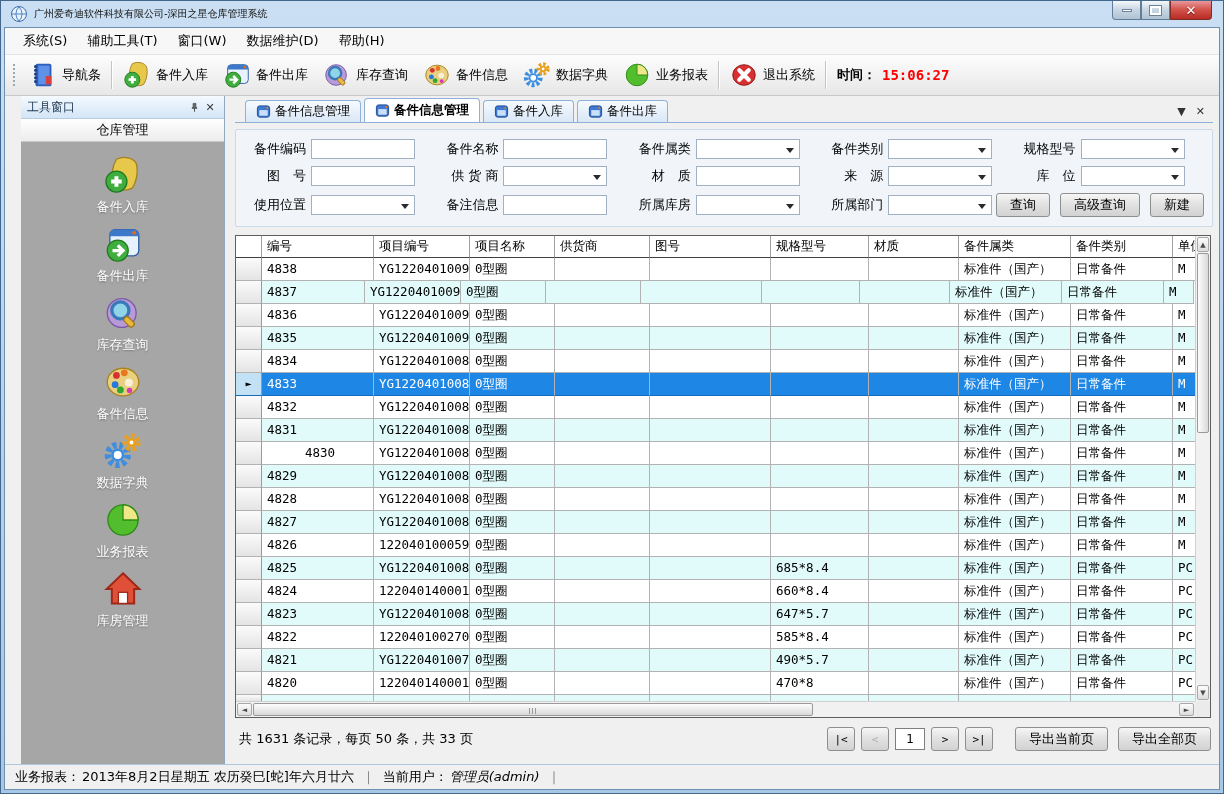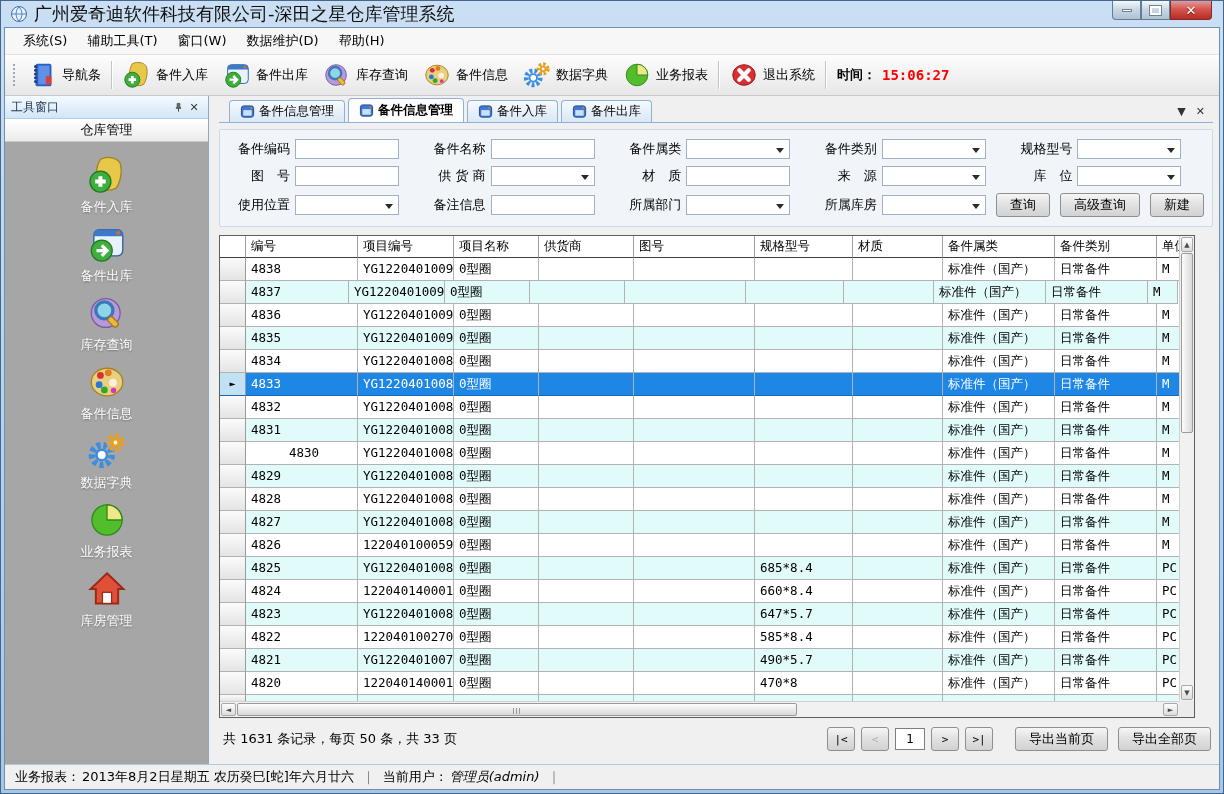--- a/index.html
+++ b/index.html
@@ -1,20 +1,20 @@
 <!DOCTYPE html>
 <html><head>
 <meta charset="utf-8">
 <style>
   html,body{margin:0;padding:0;}
   body{width:1224px;height:794px;position:relative;font-family:"DejaVu Sans","Liberation Sans",sans-serif;font-size:13px;color:#000;overflow:hidden;}
   .win{position:absolute;inset:0;display:flex;flex-direction:column;background:linear-gradient(#CADFF3,#A7C7E7);border:1px solid #44688C;box-sizing:border-box;padding:0 3px 3px;}
   .titlebar{height:26px;display:flex;align-items:center;padding:0 6px;position:relative;}
   .app-icon{width:18px;height:18px;margin-right:6px;flex:none;}
-  .title-text{font-size:18px;color:#111;white-space:nowrap;}
+  .title-text{font-size:10px;color:#111;white-space:nowrap;}
   .winbtns{position:absolute;top:-0px;right:8px;display:flex;}
   .wbtn{width:29px;height:19px;display:flex;align-items:center;justify-content:center;border:1px solid #5E7E9C;border-top:none;background:linear-gradient(#F4F8FB,#CBD8E4 45%,#AFC2D2);box-sizing:border-box;}
   .wbtn.min{border-radius:0 0 0 4px;}
   .wbtn.close{width:42px;background:linear-gradient(#E9989B,#D4564F 45%,#B92B23);border-radius:0 0 4px 0;border-color:#7E2E28;}
   .glyph-min{width:10px;height:3px;background:#fff;border:1px solid #6E8299;box-sizing:border-box;}
   .glyph-max{width:11px;height:9px;border:2px solid #fff;box-shadow:0 0 0 1px #6E8299;box-sizing:border-box;background:transparent;}
   .glyph-close{color:#fff;font-weight:bold;font-size:13px;text-shadow:0 1px 1px #5E1A14;}
   .winbody{flex:1;border:1px solid #6E90B0;background:#F0F0F0;display:flex;flex-direction:column;min-height:0;}
   
   .menubar{height:26px;background:#F7F7F7;border-bottom:1px solid #E2E2E2;display:flex;align-items:center;padding-left:8px;}
@@ -22,21 +22,21 @@
   
   .toolbar{height:40px;background:linear-gradient(#FDFDFD,#E7E7E7);border-bottom:1px solid #C9C9C9;display:flex;align-items:center;padding:0 6px;}
   .tb-grip{width:6px;height:26px;margin:0 4px 0 0;background-image:radial-gradient(circle,#9AA8B8 1px,transparent 1.2px);background-size:4px 4px;background-position:1px 1px;}
   .tb-btn{display:flex;align-items:center;gap:4px;padding:2px 7px;white-space:nowrap;}
   .tb-icon{width:30px;height:30px;flex:none;}
   .tb-icon svg{width:100%;height:100%;}
   .tb-sep{width:1px;height:28px;background:#C4C4C4;margin:0 3px;box-shadow:1px 0 0 #fff;}
   .tb-time{display:flex;align-items:center;gap:6px;padding:0 8px;font-weight:bold;}
   .tb-time-value{color:#FF0000;font-family:"DejaVu Sans Mono","Liberation Mono",monospace;font-size:14px;}
   
-  .main{flex:1;display:flex;min-height:0;}
+  .main{flex:1;display:flex;min-height:0;padding-left:16px;}
   .sidebar{width:203px;flex:none;display:flex;flex-direction:column;border-right:1px solid #8FA8BE;background:#A6A6A6;}
   .sb-header{height:22px;background:linear-gradient(#F4FAFF,#D3E5F7);border-bottom:1px solid #B8CDE2;display:flex;align-items:center;padding:0 6px;color:#223A52;}
   .sb-header-label{flex:1;font-size:12px;}
   .sb-hbtn{width:16px;height:16px;display:flex;align-items:center;justify-content:center;color:#3A3A3A;font-size:11px;}
   .sb-title{height:22px;background:linear-gradient(#FFFFFF,#ECECEC);border-bottom:1px solid #C8C8C8;display:flex;align-items:center;justify-content:center;font-size:13px;}
   .sb-body{flex:1;padding-top:12px;overflow:hidden;}
   .sb-item{height:69px;display:flex;flex-direction:column;align-items:center;justify-content:flex-start;}
   .sb-icon{width:42px;height:42px;}
   .sb-icon svg{width:100%;height:100%;}
   .sb-label{color:#fff;font-size:13px;margin-top:2px;text-shadow:0 1px 2px rgba(0,0,0,.35);}
@@ -372,25 +372,25 @@
             </div>
             <div class="fpair">
               <span class="flabel">使用位置</span>
               <div class="fbox select"></div>
             </div>
             <div class="fpair">
               <span class="flabel">备注信息</span>
               <div class="fbox"></div>
             </div>
             <div class="fpair">
+              <span class="flabel">所属库房</span>
+              <div class="fbox select"></div>
+            </div>
+            <div class="fpair">
               <span class="flabel">所属部门</span>
-              <div class="fbox select"></div>
-            </div>
-            <div class="fpair">
-              <span class="flabel">所属库房</span>
               <div class="fbox select"></div>
             </div>
             <div class="filter-buttons">
               <div class="btn">查询</div>
               <div class="btn">高级查询</div>
               <div class="btn">新建</div>
             </div>
           </div>
         <div class="gridwrap">
           <div class="grid-scroll" id="gridscroll">

